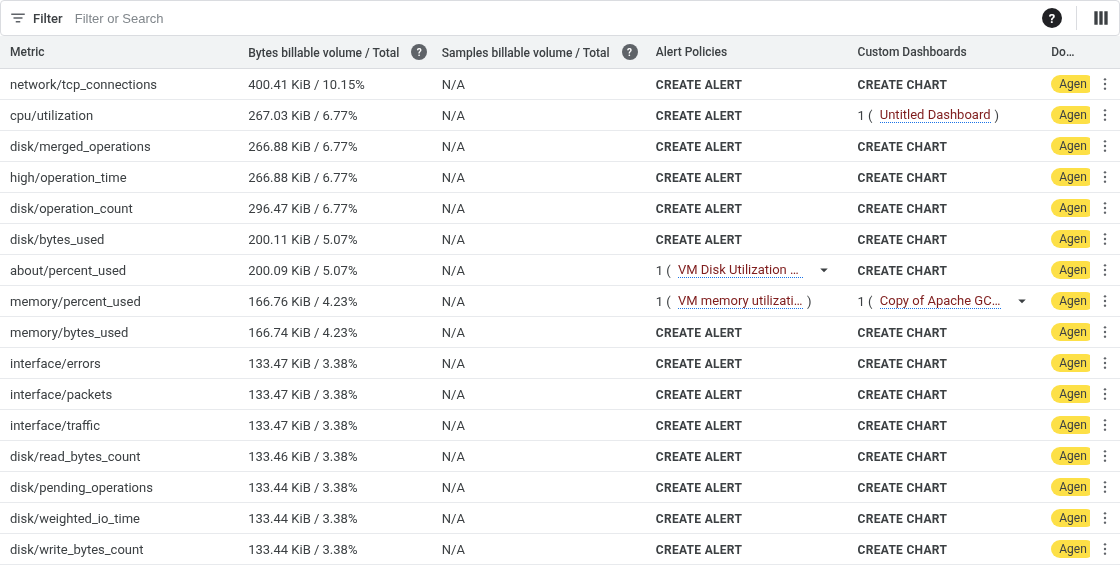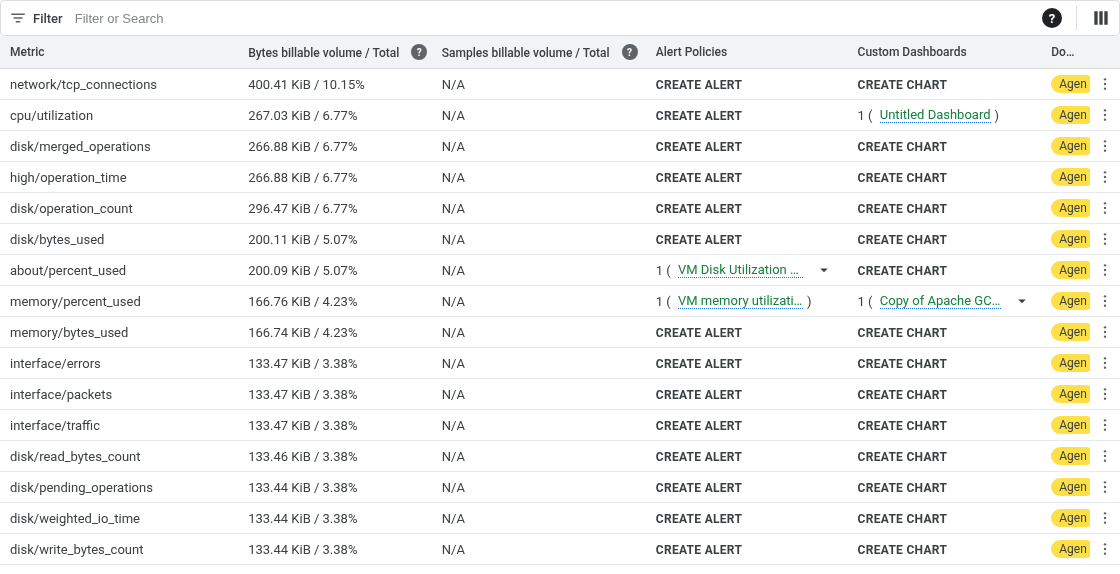--- a/index.html
+++ b/index.html
@@ -30,21 +30,21 @@
 .col-bytes { width: 192px; }
 .col-samples { width: 212px; }
 .col-alert { width: 200px; }
 .col-dash { width: 192px; }
 .col-domain { width: 48px; }
 .col-actions { width: 30px; padding: 0 !important; text-align: center; }
 
 .bold-btn { font-weight: 700; font-size: 12px; color: #3c4043; cursor: pointer; letter-spacing: 0.3px; }
 .linkish { display: inline-flex; align-items: center; gap: 4px; max-width: 100%; }
 .linkish .prefix { color: #3c4043; flex-shrink: 0; }
-.linkish a { color: #15803d; text-decoration: none; border-bottom: 1px dotted #1a73e8; white-space: nowrap; overflow: hidden; text-overflow: ellipsis; max-width: 125px; display: inline-block; vertical-align: bottom; }
+.linkish a { color: #7f1d1d; text-decoration: none; border-bottom: 1px dotted #1a73e8; white-space: nowrap; overflow: hidden; text-overflow: ellipsis; max-width: 125px; display: inline-block; vertical-align: bottom; }
 .linkish .suffix { color: #3c4043; flex-shrink: 0; }
 .expand-chev { margin-left: 8px; display: inline-flex; vertical-align: middle; }
 .expand-chev svg { width: 18px; height: 18px; }
 
 .chip { background: #fde047; color: #3c4043; border-radius: 10px; padding: 2px 8px; font-size: 12px; display: inline-block; }
 .kebab svg { width: 16px; height: 16px; display: block; margin: 0 auto; cursor: pointer; }
 </style>
 </head>
 <body>
 

